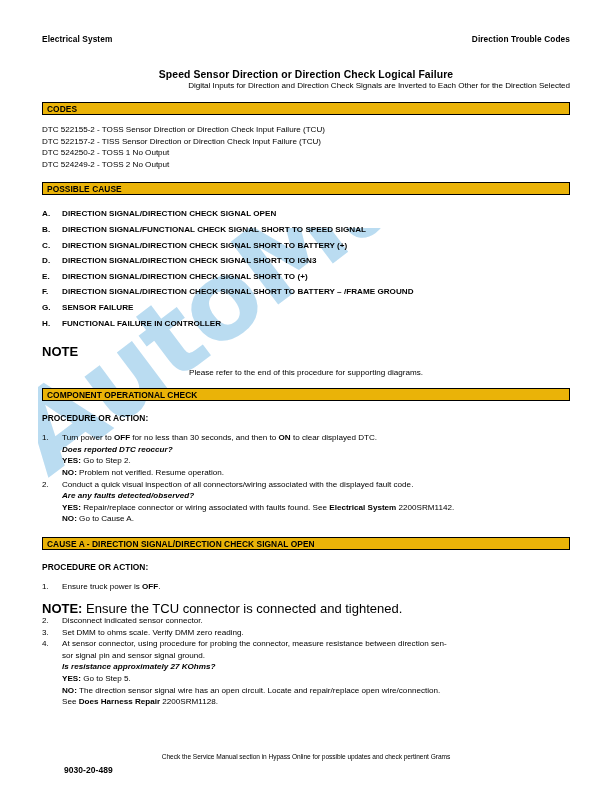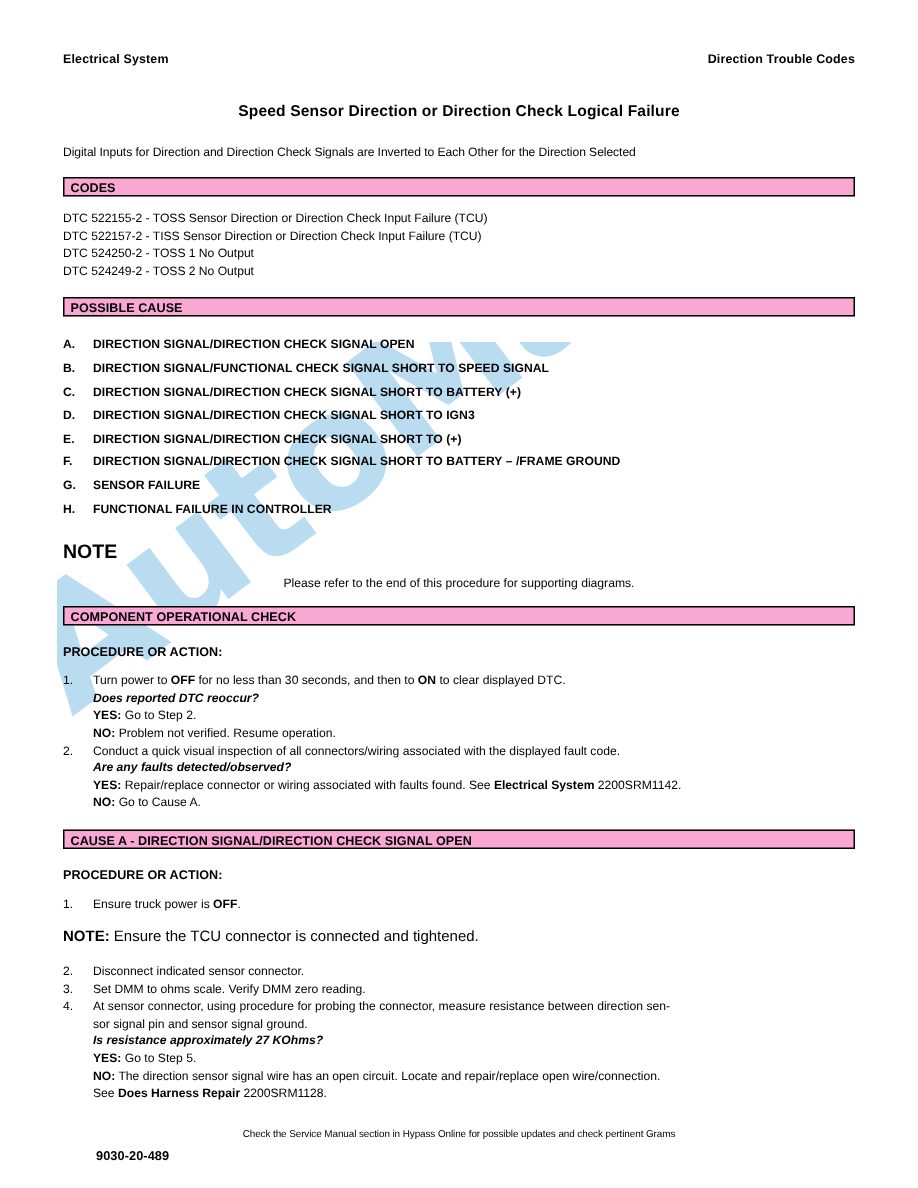--- a/index.html
+++ b/index.html
@@ -63,29 +63,29 @@
 
   
   .doc-title {
     text-align: center;
     font-size: 10.4px;
     font-weight: bold;
     margin-top: 25px;
     letter-spacing: 0.1px;
   }
   .doc-subtitle {
-    text-align: left;
-    font-size: 8.1px;
-    margin-top: 17px;
+    text-align: right;
+    font-size: 8.1px;
+    margin-top: 1px;
     letter-spacing: -0.05px;
   }
 
   
   .bar {
-    background: #f9a8d4;
+    background: #eab308;
     border: 1px solid #000000;
     font-size: 8.4px;
     font-weight: bold;
     padding: 2px 4px 2px 4px;
     box-sizing: border-box;
     height: 13px;
     line-height: 9px;
     letter-spacing: 0.05px;
   }
   .bar-codes      { margin-top: 12px; }
@@ -147,24 +147,23 @@
   }
   .step-num {
     width: 20px;
     flex: 0 0 20px;
   }
   .step-body { flex: 1 1 auto; }
   .q { font-weight: bold; font-style: italic; }
   b { font-weight: bold; }
 
   .note-inline {
-    font-size: 10px;
+    font-size: 13px;
     line-height: 11.6px;
     margin-top: 11px;
-    margin-bottom: 11px;
   }
   .steps-tight .step { line-height: 11.6px; }
 
   
   .footer {
     position: absolute;
     left: 0;
     right: 0;
     bottom: 0;
     z-index: 10;

